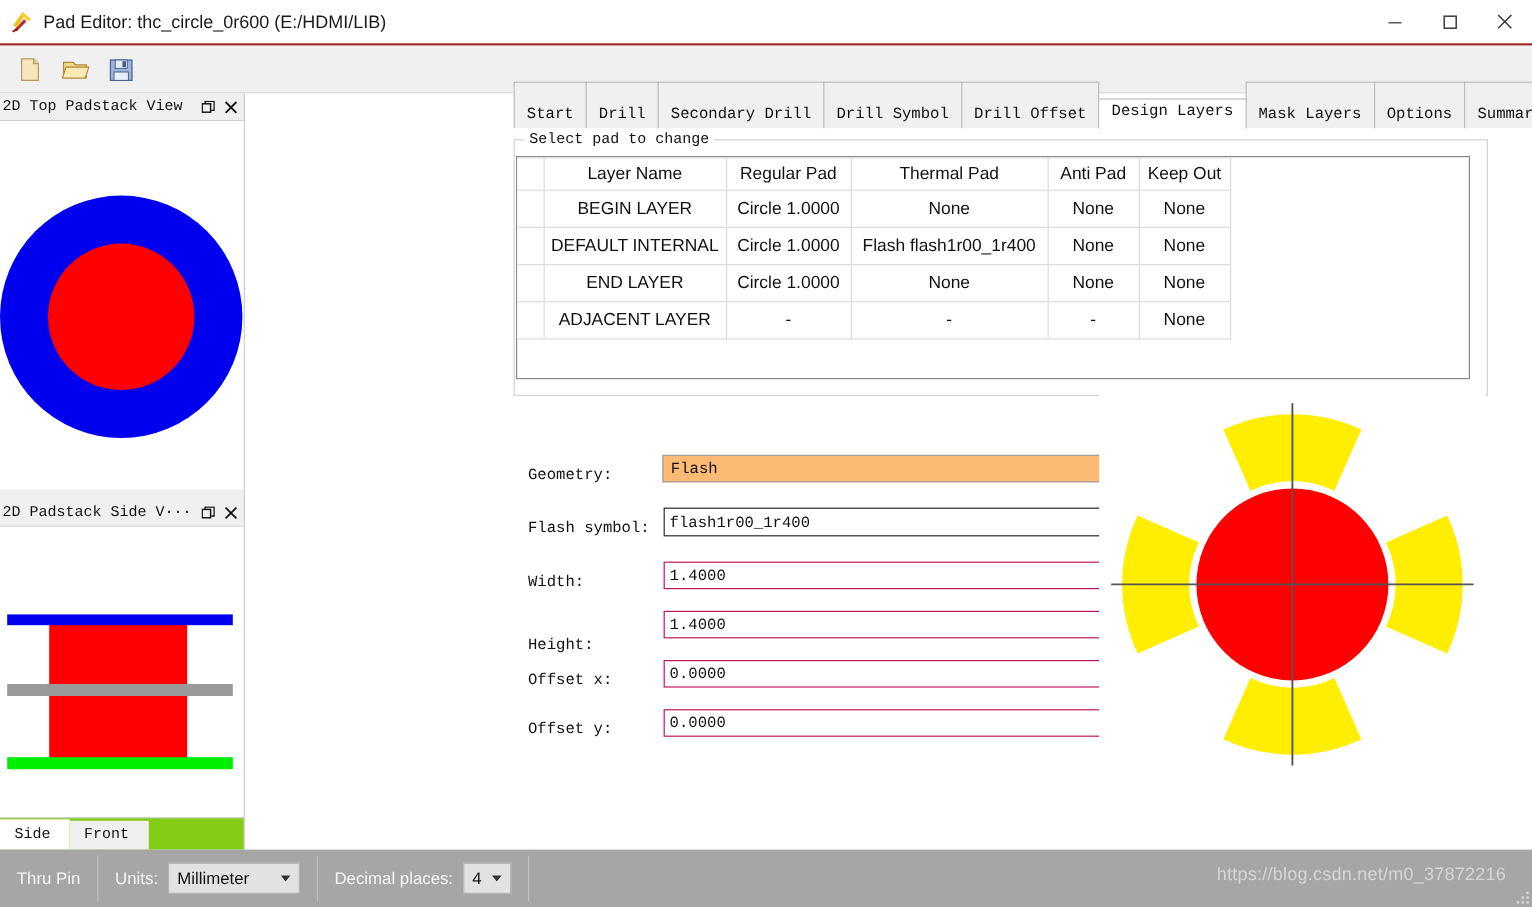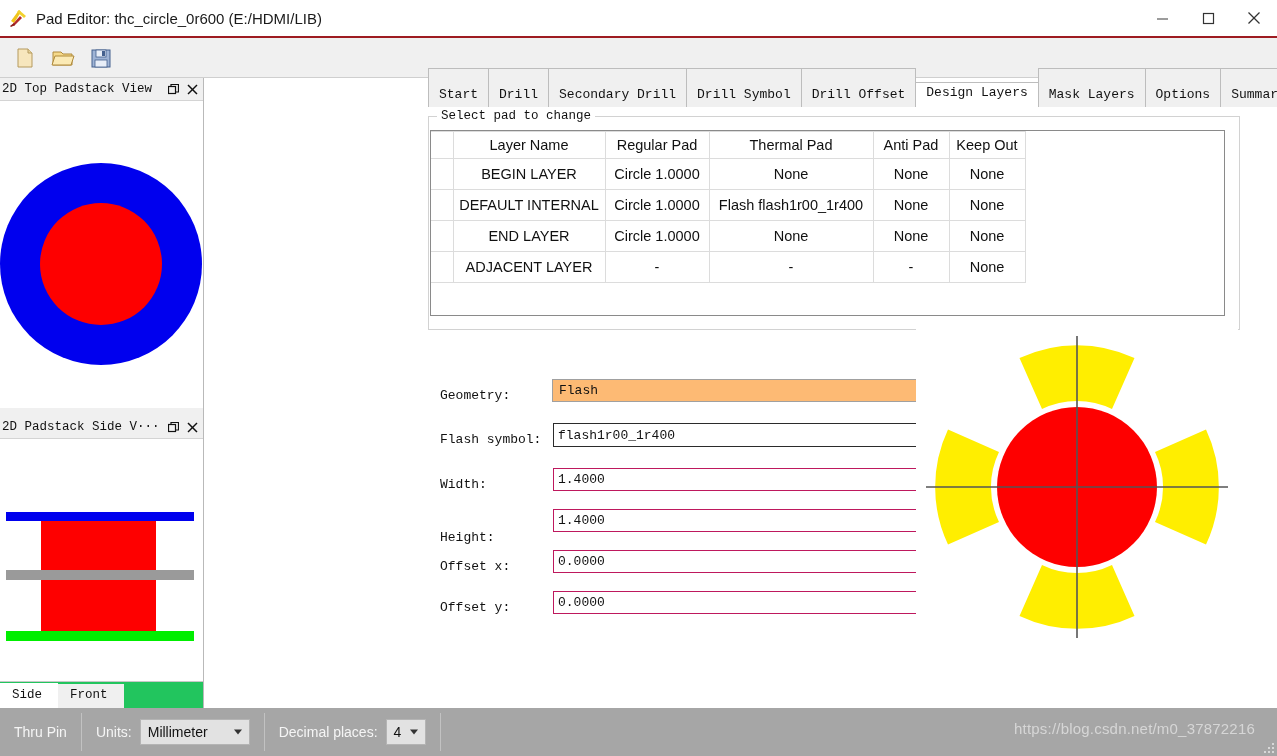--- a/index.html
+++ b/index.html
@@ -177,21 +177,21 @@
     flex: 1 1 auto;
     min-height: 0;
   }
   .dock-gap {
     height: 8px;
     background: #f0f0f0;
     flex: 0 0 auto;
   }
   .view-tabs {
     height: 26px;
-    background: #22c55e;
+    background: #84cc16;
     display: flex;
     align-items: flex-end;
     flex: 0 0 auto;
     border-top: 1px solid #c8c8c8;
   }
   .view-tab {
     font-family: "Liberation Mono", monospace;
     font-size: 12.5px;
     padding: 3px 16px 4px 12px;
     color: #111;

